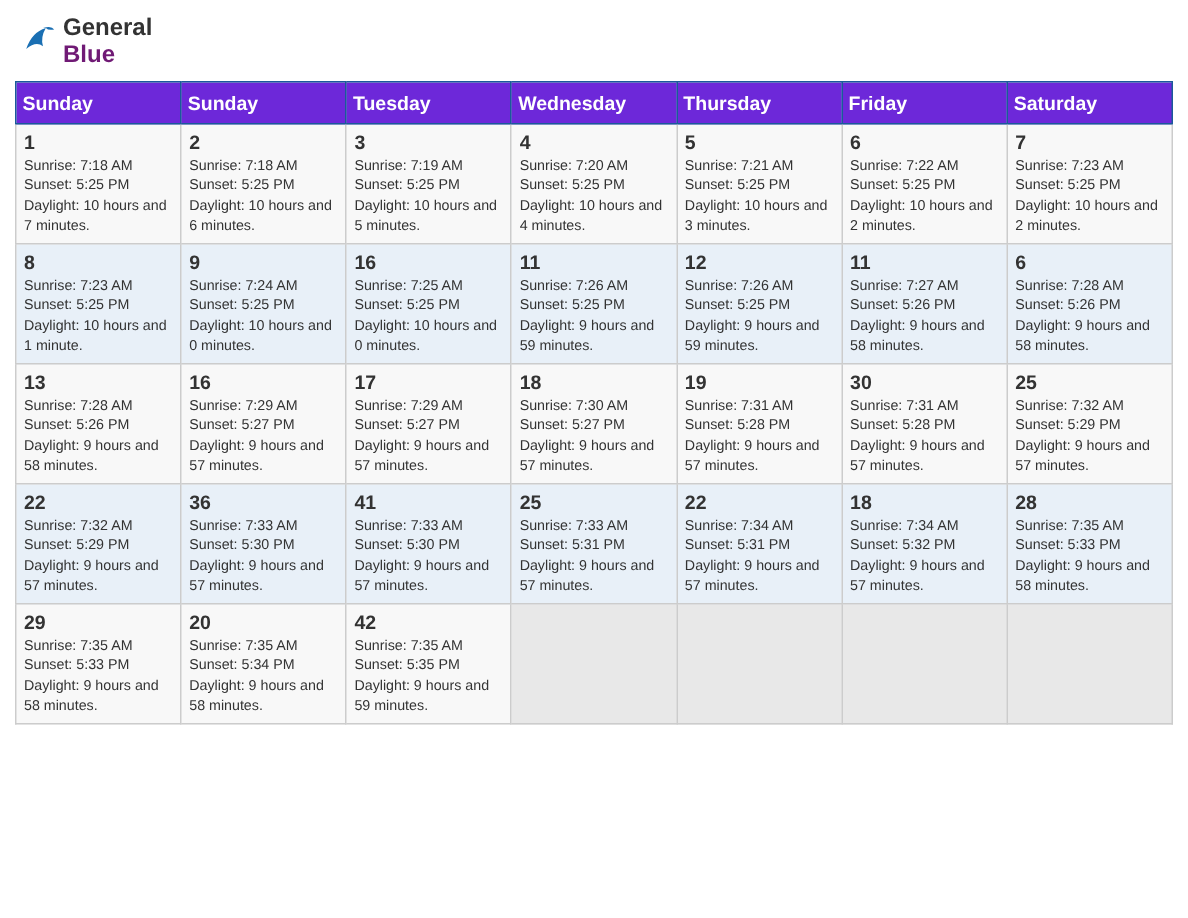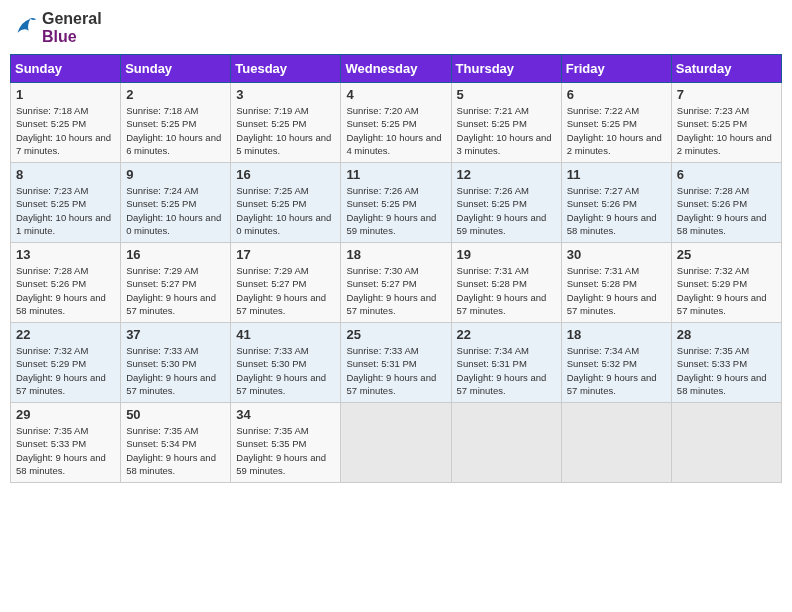--- a/index.html
+++ b/index.html
@@ -291,21 +291,21 @@
       <tr>
         <td>
         <span class="day-num">22</span>
         <div class="day-info">
           Sunrise: 7:32 AM<br>
           Sunset: 5:29 PM<br>
           Daylight: 9 hours and 57 minutes.
         </div>
       </td>
         <td>
-        <span class="day-num">37</span>
+        <span class="day-num">36</span>
         <div class="day-info">
           Sunrise: 7:33 AM<br>
           Sunset: 5:30 PM<br>
           Daylight: 9 hours and 57 minutes.
         </div>
       </td>
         <td>
         <span class="day-num">41</span>
         <div class="day-info">
           Sunrise: 7:33 AM<br>
@@ -349,29 +349,29 @@
       <tr>
         <td>
         <span class="day-num">29</span>
         <div class="day-info">
           Sunrise: 7:35 AM<br>
           Sunset: 5:33 PM<br>
           Daylight: 9 hours and 58 minutes.
         </div>
       </td>
         <td>
-        <span class="day-num">50</span>
+        <span class="day-num">20</span>
         <div class="day-info">
           Sunrise: 7:35 AM<br>
           Sunset: 5:34 PM<br>
           Daylight: 9 hours and 58 minutes.
         </div>
       </td>
         <td>
-        <span class="day-num">34</span>
+        <span class="day-num">42</span>
         <div class="day-info">
           Sunrise: 7:35 AM<br>
           Sunset: 5:35 PM<br>
           Daylight: 9 hours and 59 minutes.
         </div>
       </td>
         <td class="empty-cell"></td>
         <td class="empty-cell"></td>
         <td class="empty-cell"></td>
         <td class="empty-cell"></td>

